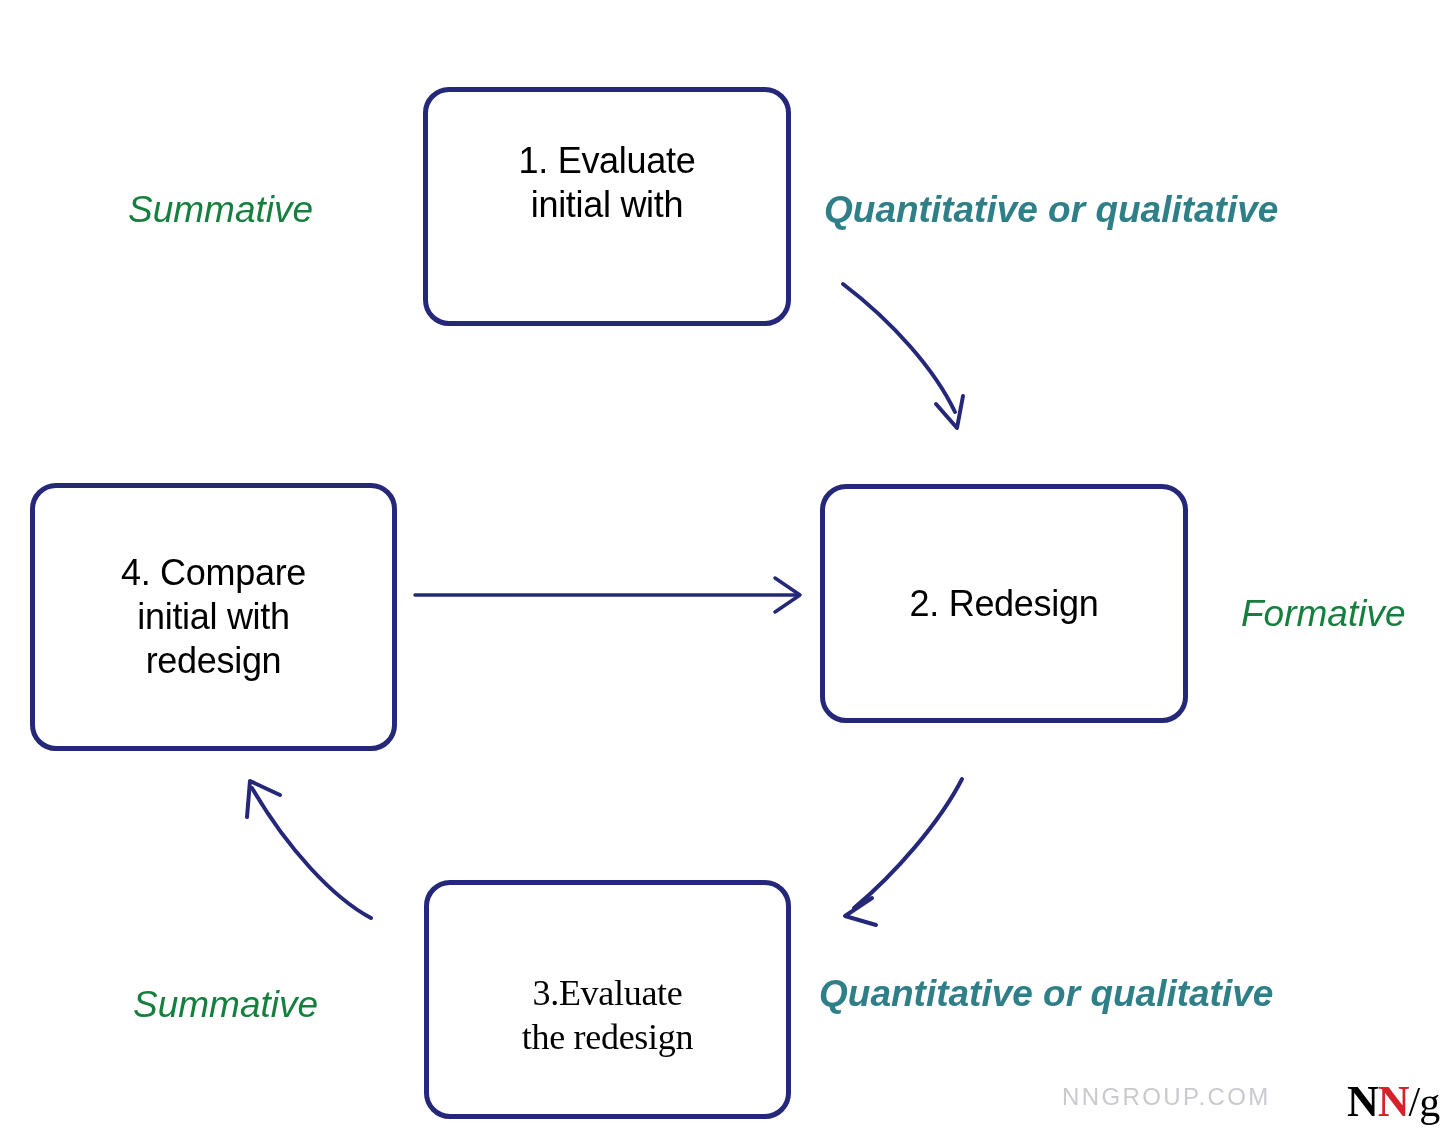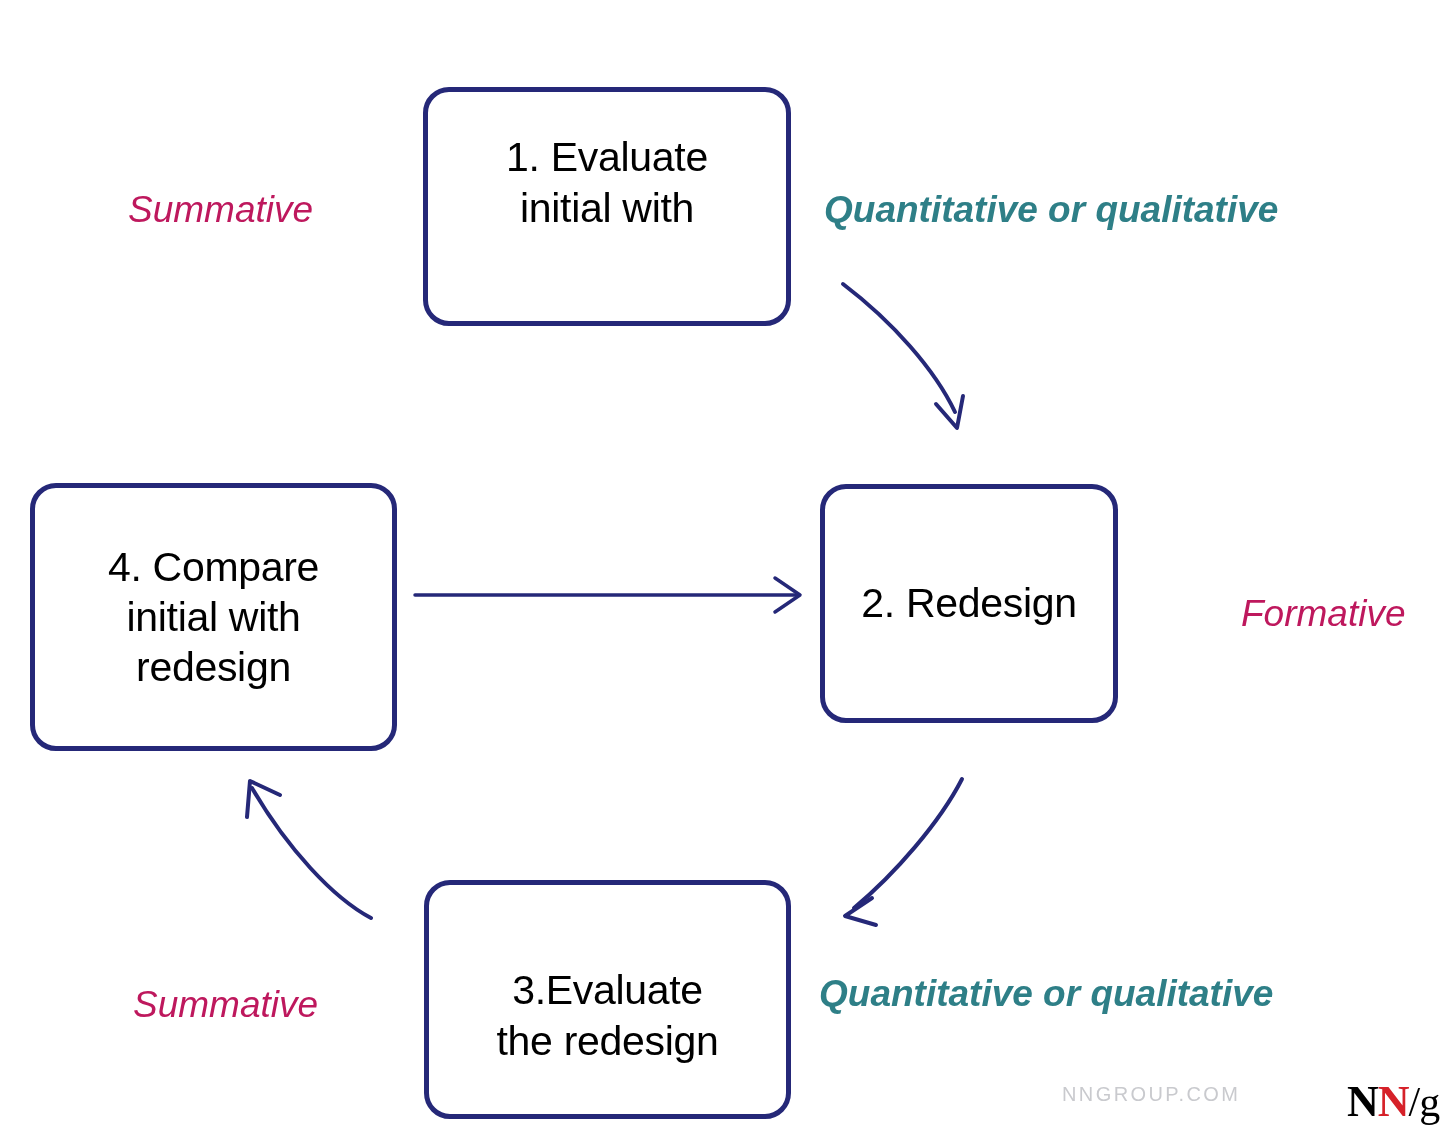--- a/index.html
+++ b/index.html
@@ -21,44 +21,44 @@
     position: absolute;
     box-sizing: border-box;
     background: #ffffff;
     border: 5px solid #252878;
     border-radius: 26px;
     display: flex;
     align-items: center;
     justify-content: center;
     text-align: center;
     color: #000000;
-    font-size: 41px;
+    font-size: 36px;
     line-height: 1.22;
     letter-spacing: -0.3px;
   }
   .node .node-text { display: block; padding: 0 12px; }
 
   #node-1 { left: 423px; top:  87px; width: 368px; height: 239px; }
-  #node-2 { left: 820px; top: 484px; width: 298px; height: 239px; text-align: right; }
-  #node-3 { left: 424px; top: 880px; width: 367px; height: 239px; }
+  #node-2 { left: 820px; top: 484px; width: 368px; height: 239px; text-align: right; }
+  #node-3 { left: 424px; top: 880px; width: 367px; height: 239px; font-family: Liberation Serif, serif; }
   #node-4 { left:  30px; top: 483px; width: 367px; height: 268px; }
 
   
   #node-1 .node-text { transform: translateY(-24px); }
   #node-3 .node-text { transform: translateY(16px); }
 
   
   .label {
     position: absolute;
     font-style: italic;
     font-size: 37px;
     line-height: 1.28;
     white-space: nowrap;
   }
-  .label.gray { color: #be185d; }
+  .label.gray { color: #15803d; }
   .label.teal { color: #2e7f87; font-weight: bold; }
 
   #label-summative-top    { left: 128px; top: 186px; }
   #label-quant-top        { left: 824px; top: 186px; }
   #label-formative        { left: 1241px; top: 590px; }
   #label-qualitative      { left: 1238px; top: 632px; }
   #label-summative-bottom { left: 133px; top: 981px; }
   #label-quant-bottom     { left: 819px; top: 970px; }
 
   
@@ -68,21 +68,21 @@
     width: 1456px;
     height: 1141px;
     pointer-events: none;
   }
 
   
   #footer-wordmark {
     position: absolute;
     left: 1062px;
     top: 1083px;
-    font-size: 20px;
+    font-size: 24px;
     letter-spacing: 2.4px;
     color: #c9cace;
   }
   #footer-logo {
     position: absolute;
     left: 1347px;
     top: 1076px;
     font-family: "Liberation Serif", serif;
     font-size: 44px;
     font-weight: bold;

